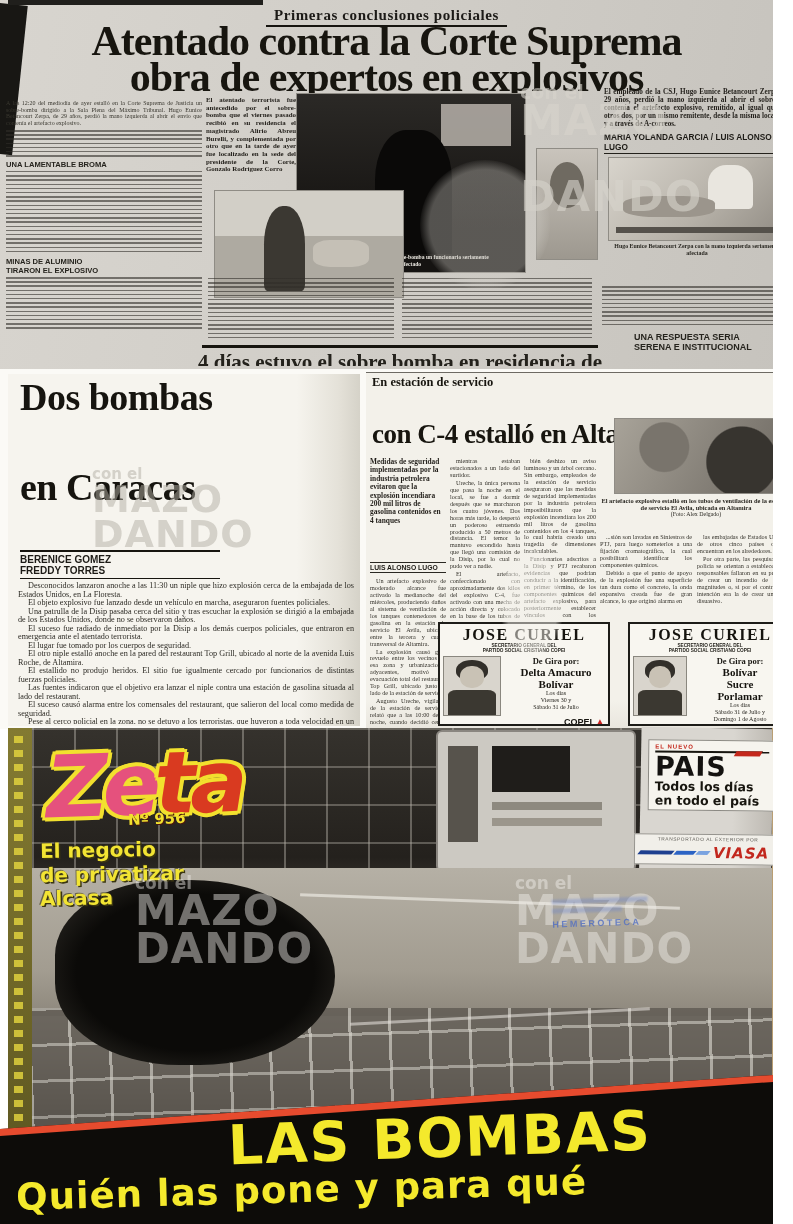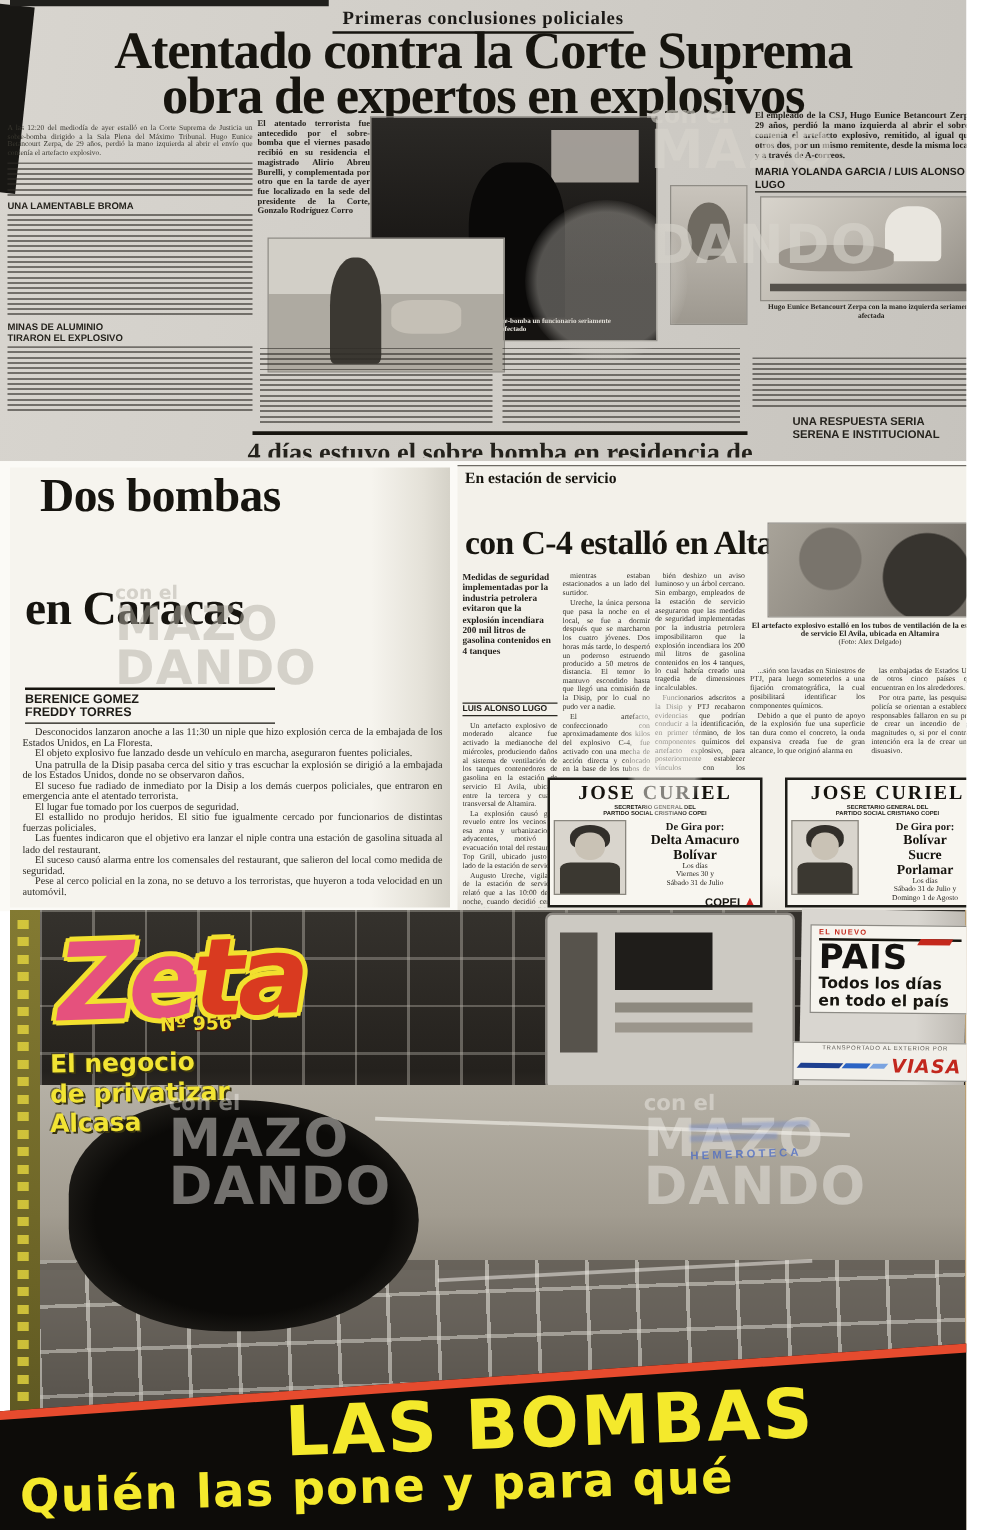--- a/index.html
+++ b/index.html
@@ -158,32 +158,33 @@
   <div class="abs fl" style="left:602px;top:286px;width:188px;height:42px;"></div>
   <div class="abs subhead" style="left:602px;top:332px;font-size:9px;line-height:10px;margin-left:32px;">
     <div>UNA RESPUESTA SERIA</div>
     <div>SERENA E INSTITUCIONAL</div>
   </div>
   <div class="abs" style="left:202px;top:345px;width:396px;height:3px;background:#17150f;"></div>
   <div class="abs cutwrap" style="left:198px;top:350px;width:408px;height:16px;">
     <div style="font-weight:bold;font-size:21px;color:#24221c;">4 días estuvo el sobre bomba en residencia de Rodríguez Corro</div>
   </div>
 
-  <div class="abs mid-h" style="left:32px;top:377px;">Dos bombas</div>
+  <div class="abs mid-h" style="left:20px;top:377px;">Dos bombas</div>
   <div class="abs mid-h" style="left:20px;top:467px;">en Caracas</div>
   <div class="abs" style="left:20px;top:550px;width:200px;border-top:2.5px solid #17150f;border-bottom:1px solid #17150f;padding:2px 0;">
     <div class="byline-sans" style="font-size:10px;line-height:11px;">BERENICE GOMEZ</div>
     <div class="byline-sans" style="font-size:10px;line-height:11px;">FREDDY TORRES</div>
   </div>
   <div class="abs body-serif" style="left:18px;top:582px;width:336px;height:142px;overflow:hidden;">
     <p>Desconocidos lanzaron anoche a las 11:30 un niple que hizo explosión cerca de la embajada de los Estados Unidos, en La Floresta.</p>
     <p>El objeto explosivo fue lanzado desde un vehículo en marcha, aseguraron fuentes policiales.</p>
     <p>Una patrulla de la Disip pasaba cerca del sitio y tras escuchar la explosión se dirigió a la embajada de los Estados Unidos, donde no se observaron daños.</p>
     <p>El suceso fue radiado de inmediato por la Disip a los demás cuerpos policiales, que entraron en emergencia ante el atentado terrorista.</p>
     <p>El lugar fue tomado por los cuerpos de seguridad.</p>
+    <p>El otro niple estalló anoche en la pared del restaurant Top Grill, ubicado al norte de la avenida Luis Roche, de Altamira.</p>
     <p>El estallido no produjo heridos. El sitio fue igualmente cercado por funcionarios de distintas fuerzas policiales.</p>
     <p>Las fuentes indicaron que el objetivo era lanzar el niple contra una estación de gasolina situada al lado del restaurant.</p>
     <p>El suceso causó alarma entre los comensales del restaurant, que salieron del local como medida de seguridad.</p>
     <p>Pese al cerco policial en la zona, no se detuvo a los terroristas, que huyeron a toda velocidad en un automóvil.</p>
   </div>
 
   <div class="abs r-kicker" style="left:372px;top:375px;">En estación de servicio</div>
   <div class="abs r-h" style="left:372px;top:420px;">con C-4 estalló en Altamira</div>
   <div class="abs boldlead" style="left:370px;top:458px;width:76px;font-size:7.4px;line-height:8.4px;text-align:left;">Medidas de seguridad implementadas por la industria petrolera evitaron que la explosión incendiara 200 mil litros de gasolina contenidos en 4 tanques</div>
   <div class="abs byline-sans" style="left:370px;top:562px;width:76px;font-size:6.8px;border-top:1px solid #2a2822;border-bottom:1px solid #2a2822;padding:1px 0;">LUIS ALONSO LUGO</div>

